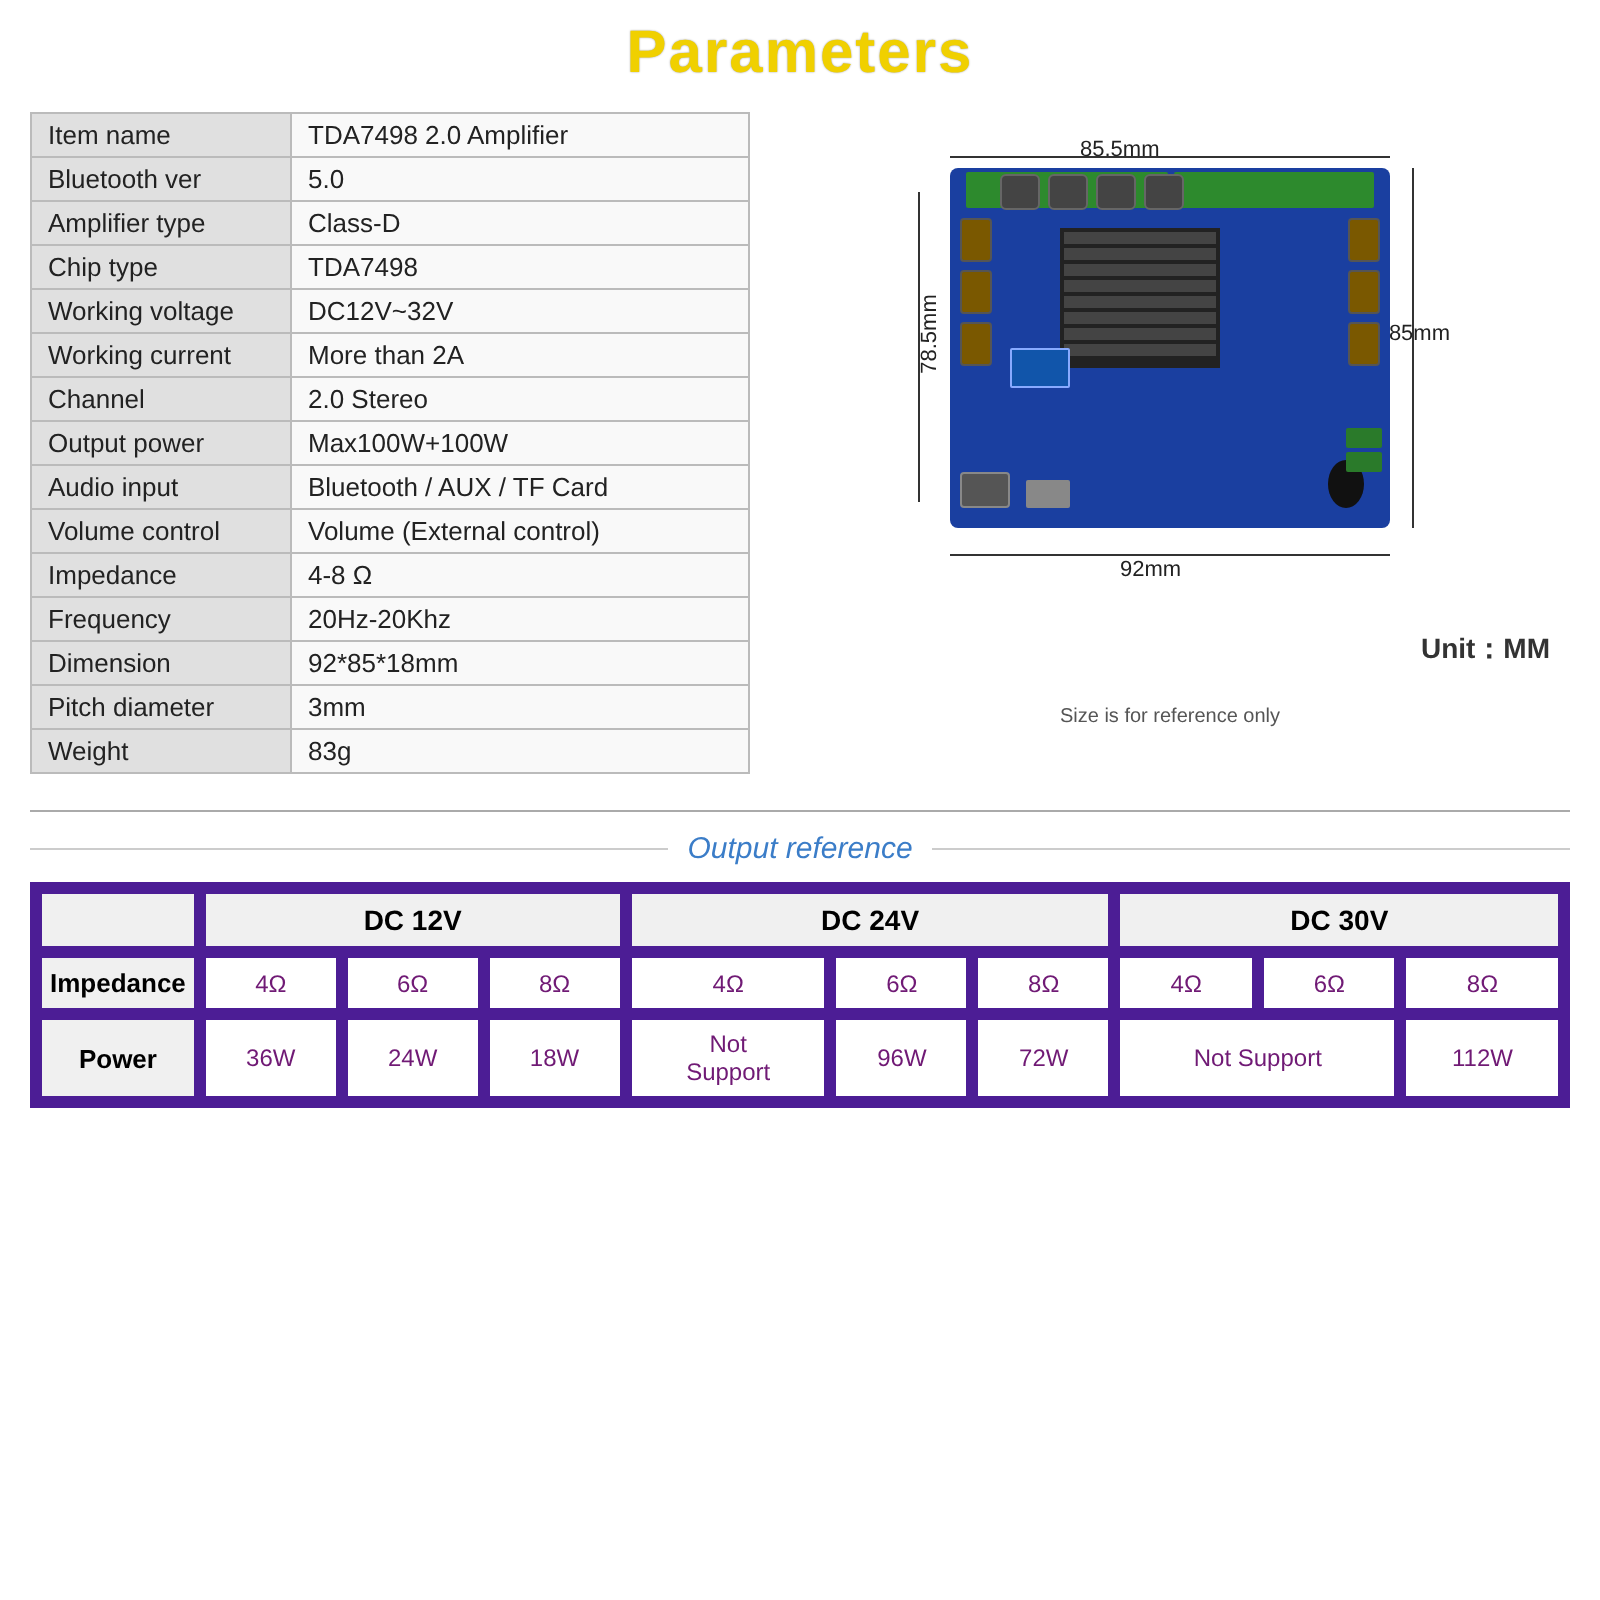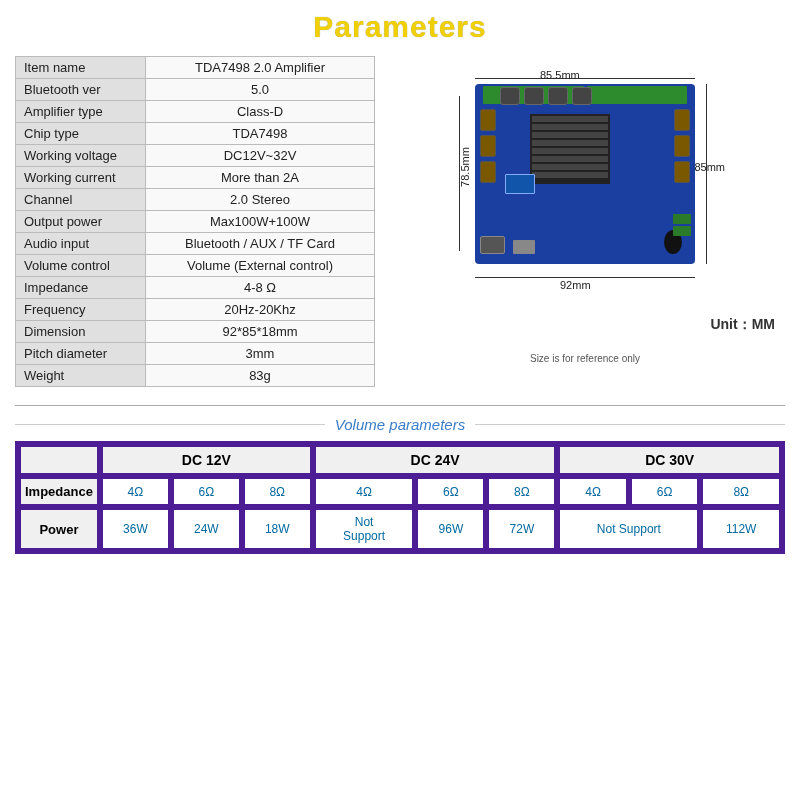--- a/index.html
+++ b/index.html
@@ -48,21 +48,20 @@
       font-size: 13px;
       color: #222;
     }
     .specs-table td:first-child {
       background: #e0e0e0;
       font-weight: 500;
       width: 130px;
     }
     .specs-table td:last-child {
       background: #f9f9f9;
-      text-align: center;
     }
 
     
     .board-area {
       flex: 1;
       display: flex;
       flex-direction: column;
       align-items: center;
       justify-content: flex-start;
       position: relative;
@@ -291,21 +290,21 @@
       font-size: 14px;
     }
     .output-table .col-label {
       background: #f0f0f0;
       font-weight: bold;
       font-size: 13px;
       width: 80px;
     }
     .output-table .data-cell {
       background: #fff;
-      color: #0369a1;
+      color: #701a75;
       font-size: 12px;
     }
     .not-support {
       color: #cc44cc;
       font-weight: normal;
       font-size: 12px;
     }
     .voltage-header {
       font-size: 15px;
       font-weight: bold;
@@ -454,21 +453,21 @@
         </div>
       </div>
       <div class="unit-label">Unit：MM</div>
       <div class="size-note">Size is for reference only</div>
     </div>
   </div>
 
   <div class="output-section">
     <div class="output-title-row">
       <div class="output-title-line"></div>
-      <div class="output-title">Volume parameters</div>
+      <div class="output-title">Output reference</div>
       <div class="output-title-line"></div>
     </div>
 
     <table class="output-table">
       <tbody>
 
         <tr class="header-row">
           <td class="col-label"></td>
           <td colspan="3" class="voltage-header">DC 12V</td>
           <td colspan="3" class="voltage-header">DC 24V</td>

